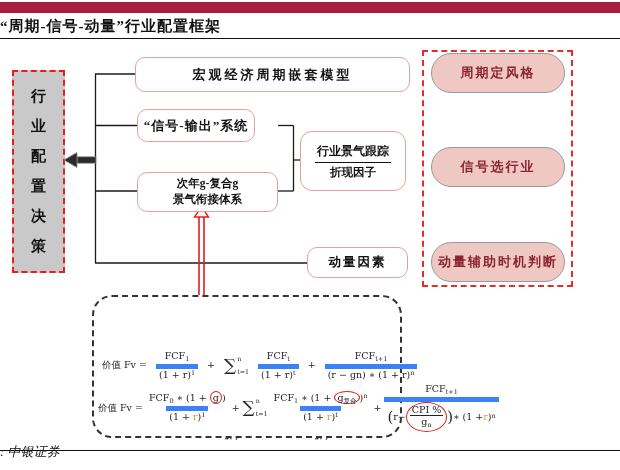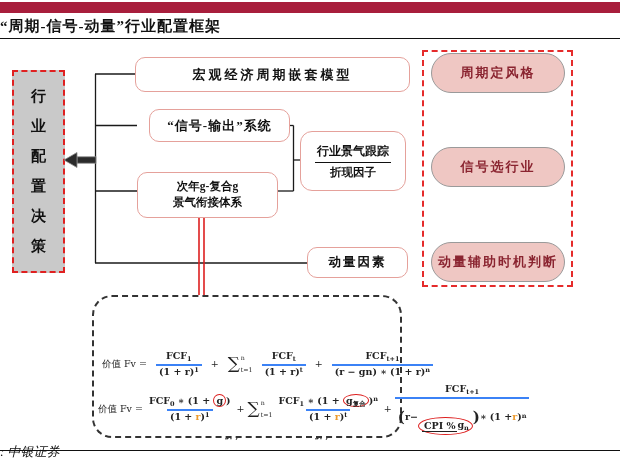--- a/index.html
+++ b/index.html
@@ -14,22 +14,22 @@
   .decision{left:12px;top:70px;width:53px;height:203px;background:#c9c9c9;
             border:2.5px dashed #e02020;box-sizing:border-box;
             display:flex;flex-direction:column;align-items:center;justify-content:space-around;
             padding:10px 0;}
   .vchar{font-size:15px;font-weight:bold;line-height:1;}
   
   .fbox{background:#fff;border:1.5px solid #e5a19b;border-radius:10px;box-sizing:border-box;
         display:flex;flex-direction:column;align-items:center;justify-content:center;
         font-weight:bold;z-index:2;}
   .macro{left:135px;top:57px;width:275px;height:35px;font-size:13px;letter-spacing:3px;border-radius:10px;}
-  .signal{left:149px;top:109px;width:141px;height:33px;font-size:13px;letter-spacing:1px;}
-  .gbox{left:137px;top:172px;width:141px;height:46px;font-size:11.5px;line-height:1.35;}
+  .signal{left:137px;top:109px;width:118px;height:33px;font-size:13px;letter-spacing:1px;}
+  .gbox{left:137px;top:172px;width:141px;height:40px;font-size:11.5px;line-height:1.35;}
   .tracking{left:300px;top:131px;width:106px;height:60px;border-radius:12px;font-size:12px;align-items:center;}
   .tracking .fr-top{border-bottom:1.2px solid #111;padding:0 2px 2px 2px;}
   .tracking .fr-bot{font-size:11.5px;padding-top:2px;}
   .momentum{left:307px;top:247px;width:101px;height:31px;font-size:12.5px;letter-spacing:2px;text-align:center;}
   
   .rpanel{left:422px;top:50px;width:151px;height:237px;border:2px dashed #e52b2b;box-sizing:border-box;}
   .rbox{left:431px;width:134px;height:40px;background:#efc7c3;border:1.5px solid #9a9a9a;
         border-radius:20px;box-sizing:border-box;display:flex;align-items:center;justify-content:center;
         font-size:13px;font-weight:bold;color:#8a2430;letter-spacing:2px;z-index:2;}
   
@@ -40,33 +40,33 @@
             align-items:center;justify-content:center;line-height:1.2;box-sizing:border-box;}
   .stagebox .s1{font-size:8px;}
   .stagebox .s2{font-size:8.5px;font-weight:bold;}
   .glabel{top:419px;height:19px;background:#d9d9d9;display:flex;align-items:center;justify-content:center;
           font-size:9.5px;font-weight:bold;letter-spacing:1px;}
   
   .formula{position:absolute;display:flex;align-items:center;font-size:9.5px;color:#222;
            font-family:"DejaVu Serif",serif;line-height:1.2;white-space:nowrap;z-index:3;}
   .row1{left:102px;top:350px;gap:9px;}
   .row2{left:98px;top:383px;gap:3px;}
-  .frac{display:inline-flex;flex-direction:column;align-items:center;font-weight:bold;}
+  .frac{display:inline-flex;flex-direction:column;align-items:center;}
   .frac .num,.frac .den{padding:0 3px;text-align:center;}
-  .frac .den{border-top:2px solid #3b82f6;}
+  .frac .den{border-top:5px solid #3b82f6;}
   sub{font-size:6.5px;vertical-align:-2px;}
   sup{font-size:6.5px;vertical-align:3px;}
   .sum{display:inline-flex;align-items:center;}
   .sigma{font-size:17px;line-height:1;}
   .sumlim{display:inline-flex;flex-direction:column;justify-content:space-between;height:20px;
           font-size:6.3px;padding-left:1px;}
   .orange{color:#ed9b2d;}
   .circ{border:1.1px solid #dd1f1f;border-radius:50%;padding:0 2px;}
-  .cfrac{display:inline-flex;flex-direction:row;align-items:center;
-         border:1.2px solid #dd1f1f;border-radius:50%;padding:1px 3px;margin-top:18px;}
+  .cfrac{display:inline-flex;flex-direction:column;align-items:center;
+         border:1.2px solid #dd1f1f;border-radius:50%;padding:1px 3px;}
   .cfrac .cnum{border-bottom:1px solid #222;padding:0 2px;}
   .bigp{font-size:15px;}
   .dflex{display:inline-flex;align-items:center;}
   
   .src{left:0px;top:443px;font-size:13px;font-style:italic;}
   svg.wires{position:absolute;left:0;top:0;z-index:1;}
 </style>
 </head>
 <body>
 

